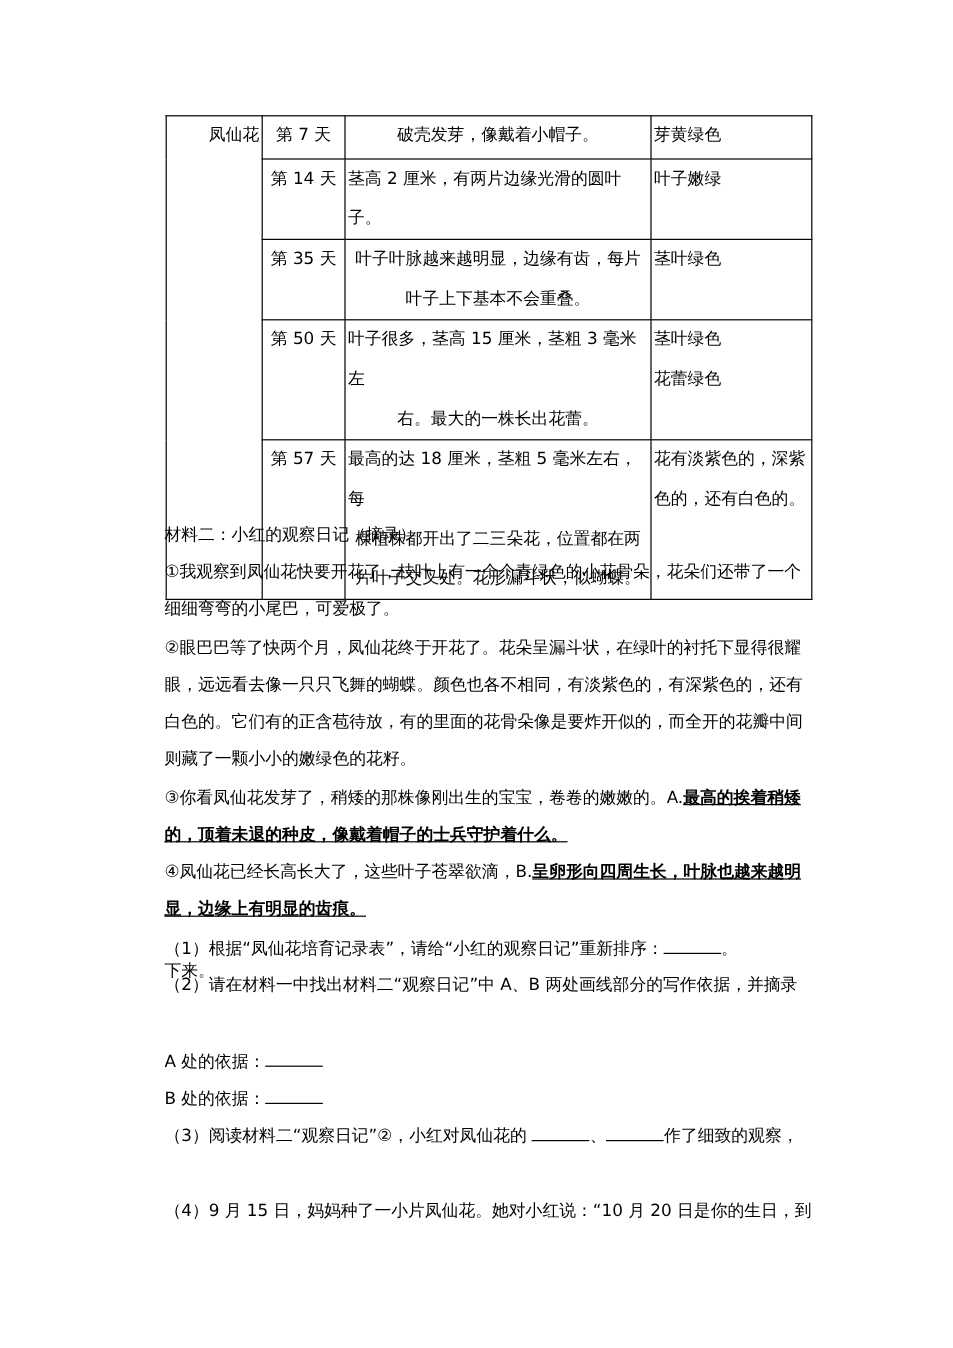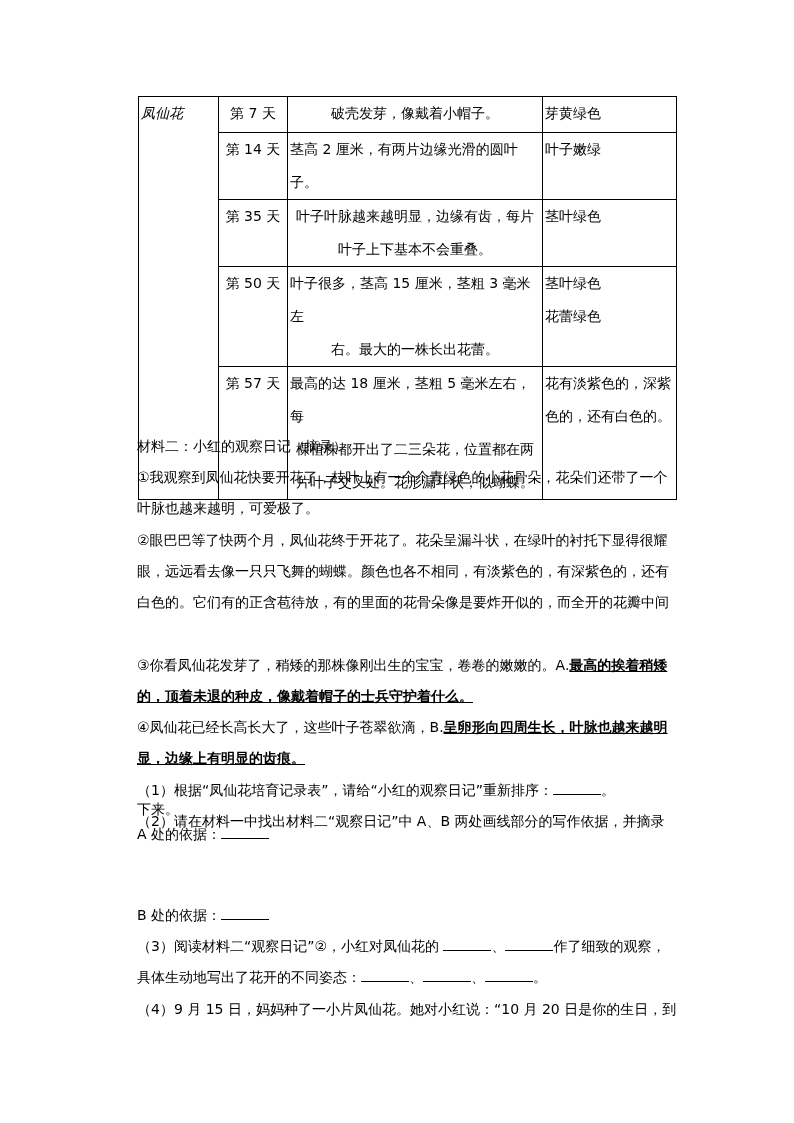--- a/index.html
+++ b/index.html
@@ -3,21 +3,21 @@
 <meta charset="utf-8">
 <style>
   html, body { margin: 0; padding: 0; background: #ffffff; }
   body { width: 794px; height: 1123px; position: relative; overflow: hidden;
          font-family: "DejaVu Sans", "Liberation Sans", sans-serif; color: #000; font-size: 14px; }
   .page { position: absolute; left: 0; top: 0; width: 794px; height: 1123px; }
   table.record { position: absolute; left: 138px; top: 96px; border-collapse: collapse;
                  width: 539px; table-layout: fixed; }
   table.record td { border: 1px solid #000; font-size: 14px; line-height: 33px;
                     vertical-align: top; padding: 0 2px; }
-  td.c-plant { width: 75px; text-align: left; font-style: italic; }
+  td.c-plant { width: 75px; text-align: right; }
   td.c-day { width: 64px; text-align: center; }
   td.c-desc { width: 250px; text-align: center; }
   td.c-color { }
   td.left { text-align: left; }
   .r1 td { height: 35px; }
   .r2 td { height: 65px; border-radius: 22px; }
   .r3 td { height: 66px; }
   .r4 td { height: 66px; }
   .r5 td { height: 97px; }
   .line { position: absolute; left: 137px; width: 540px; font-size: 14px; line-height: 20px; white-space: nowrap; }
@@ -72,25 +72,26 @@
         <div style="text-align:left">花有淡紫色的，深紫</div>
         <div style="text-align:left">色的，还有白色的。</div>
       </td>
     </tr>
   </tbody>
     </table>
 
   <div class="line" style="top:436px">材料二：小红的观察日记（摘录）</div>
 
   <div class="line" style="top:467px">①我观察到凤仙花快要开花了，枝叶上有一个个青绿色的小花骨朵，花朵们还带了一个</div>
-  <div class="line" style="top:498px">叶脉也越来越明，可爱极了。</div>
+  <div class="line" style="top:498px">细细弯弯的小尾巴，可爱极了。</div>
 
   <div class="line" style="top:530px">②眼巴巴等了快两个月，凤仙花终于开花了。花朵呈漏斗状，在绿叶的衬托下显得很耀</div>
   <div class="line" style="top:561px">眼，远远看去像一只只飞舞的蝴蝶。颜色也各不相同，有淡紫色的，有深紫色的，还有</div>
   <div class="line" style="top:592px">白色的。它们有的正含苞待放，有的里面的花骨朵像是要炸开似的，而全开的花瓣中间</div>
+  <div class="line" style="top:623px">则藏了一颗小小的嫩绿色的花籽。</div>
 
   <div class="line" style="top:655px">
     <span>③你看凤仙花发芽了，稍矮的那株像刚出生的宝宝，卷卷的嫩嫩的。A.</span><span class="u">最高的挨着稍矮</span>
   </div>
   <div class="line" style="top:686px">
     <span class="u">的，顶着未退的种皮，像戴着帽子的士兵守护着什么。</span>
   </div>
 
   <div class="line" style="top:717px">
     <span>④凤仙花已经长高长大了，这些叶子苍翠欲滴，B.</span><span class="u">呈卵形向四周生长，叶脉也越来越明</span>
@@ -99,29 +100,26 @@
     <span class="u">显，边缘上有明显的齿痕。</span>
   </div>
 
   <div class="line" style="top:780px">
     <span>（1）根据“凤仙花培育记录表”，请给“小红的观察日记”重新排序：</span><span class="blank"></span><span>。</span>
   </div>
 
   <div class="line" style="top:811px">（2）请在材料一中找出材料二“观察日记”中 A、B 两处画线部分的写作依据，并摘录</div>
   <div class="line" style="top:799px">下来。</div>
 
-  <div class="line" style="top:824px">
+  <div class="line" style="top:874px">
     <span>A 处的依据：</span><span class="blank"></span>
   </div>
   <div class="line" style="top:905px">
     <span>B 处的依据：</span><span class="blank"></span>
   </div>
 
   <div class="line" style="top:936px">
     <span>（3）阅读材料二“观察日记”②，小红对凤仙花的 </span><span class="blank"></span><span>、</span><span class="blank"></span><span>作了细致的观察，</span>
   </div>
-  <div class="line" style="top:967px">
-    <span>具体生动地写出了花开的不同姿态：</span><span class="blank"></span><span>、</span><span class="blank"></span><span>、</span><span class="blank"></span><span>。</span>
-  </div>
 
   <div class="line" style="top:999px">（4）9 月 15 日，妈妈种了一小片凤仙花。她对小红说：“10 月 20 日是你的生日，到</div>
 
 </div>
 
 </body></html>

